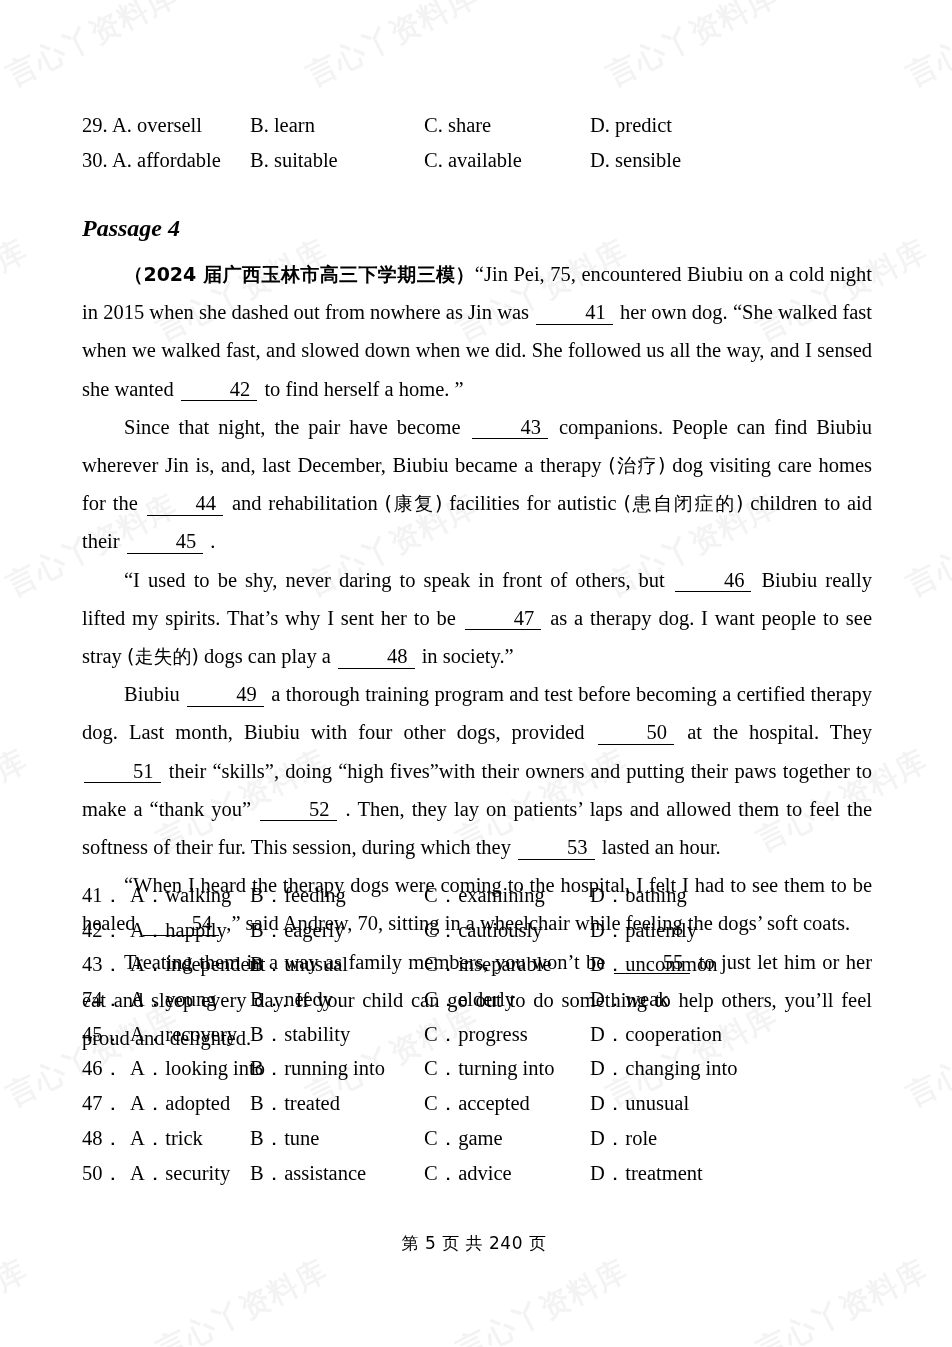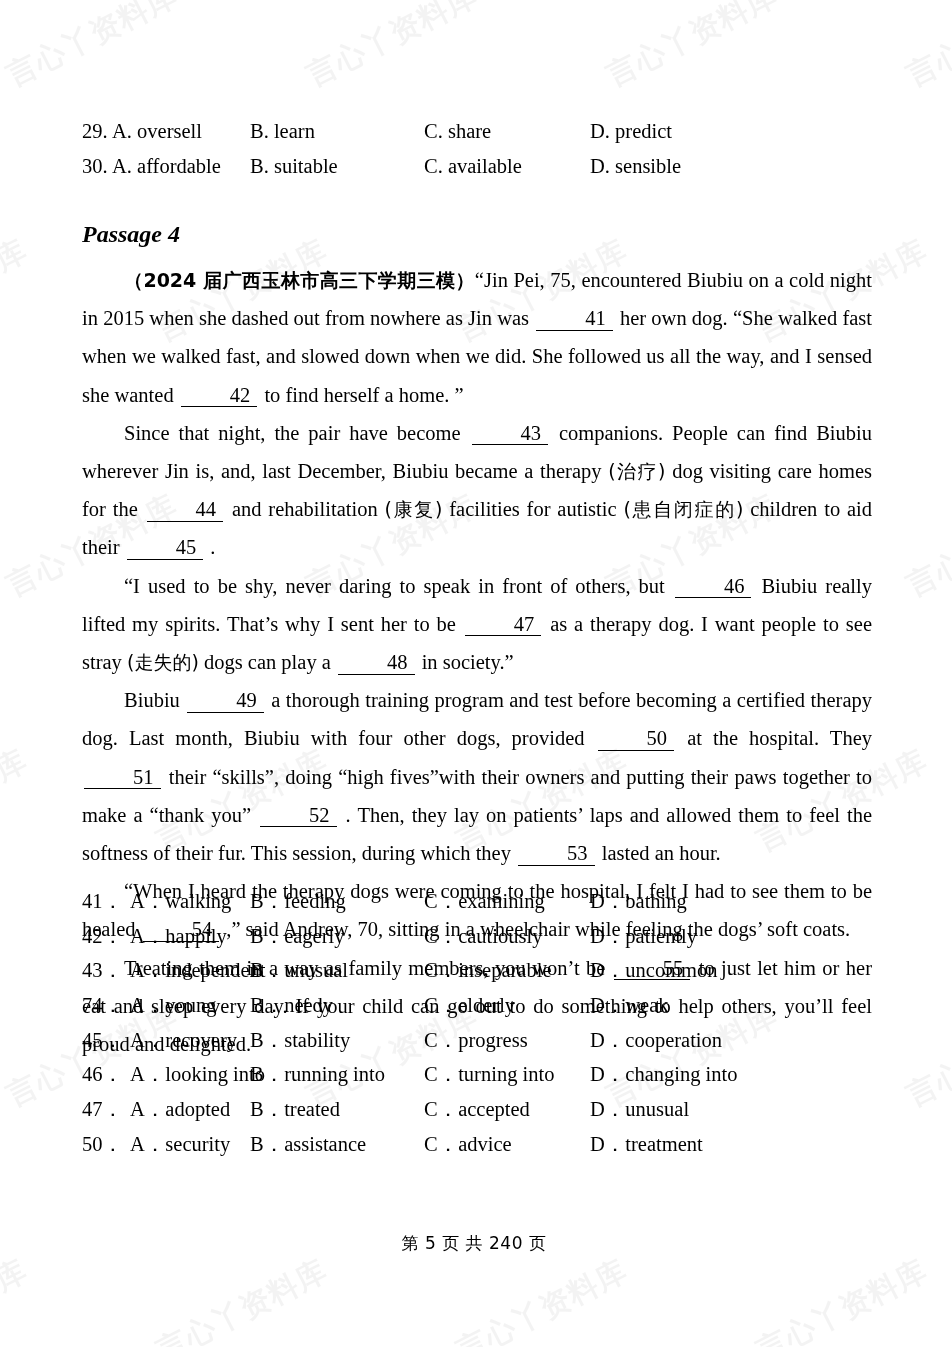--- a/index.html
+++ b/index.html
@@ -42,21 +42,20 @@
   #page {
     position: absolute;
     inset: 0;
     z-index: 1;
   }
 
   .text-col {
     position: absolute;
     left: 82px;
     width: 790px;
-    margin-top: 6px;
   }
 
   
   .opt-row {
     position: relative;
     height: 34.7px;
     font-size: 20.5px;
     line-height: 34.7px;
     white-space: nowrap;
   }
@@ -224,20 +223,27 @@
         <span class="od">D．changing into</span>
       </div>
       <div class="opt-row">
         <span class="num">47．</span>
         <span class="oa">A．adopted</span>
         <span class="ob">B．treated</span>
         <span class="oc">C．accepted</span>
         <span class="od">D．unusual</span>
       </div>
       <div class="opt-row">
+        <span class="num">48．</span>
+        <span class="oa">A．trick</span>
+        <span class="ob">B．tune</span>
+        <span class="oc">C．game</span>
+        <span class="od">D．role</span>
+      </div>
+      <div class="opt-row">
         <span class="num">50．</span>
         <span class="oa">A．security</span>
         <span class="ob">B．assistance</span>
         <span class="oc">C．advice</span>
         <span class="od">D．treatment</span>
       </div>
     </div>
 
   <div id="footer">
     <span>第 5 页 共 240 页</span>

